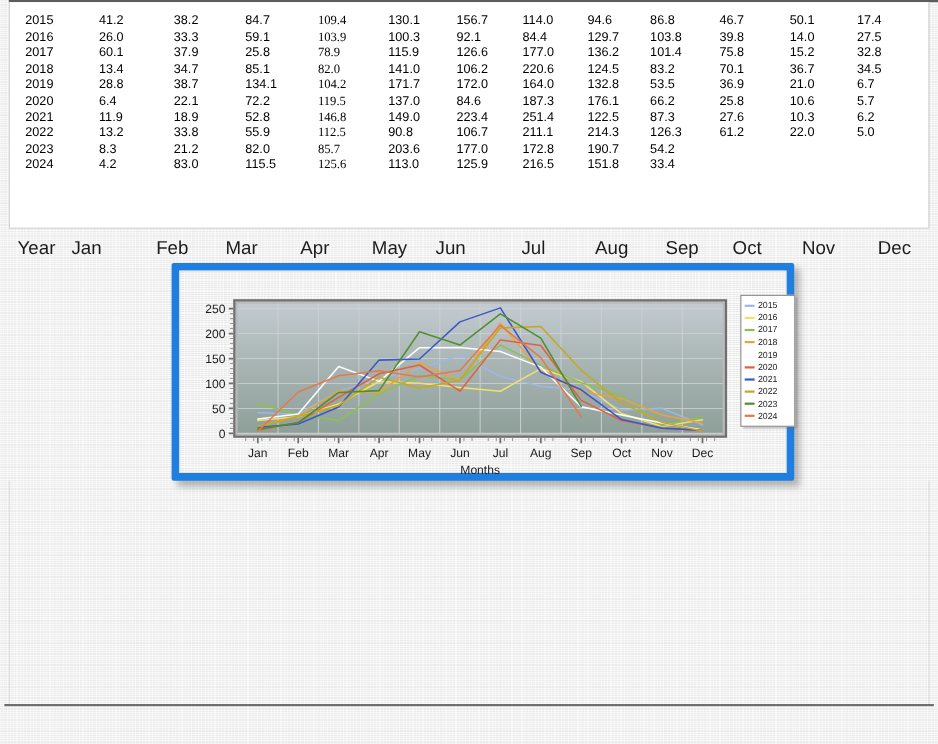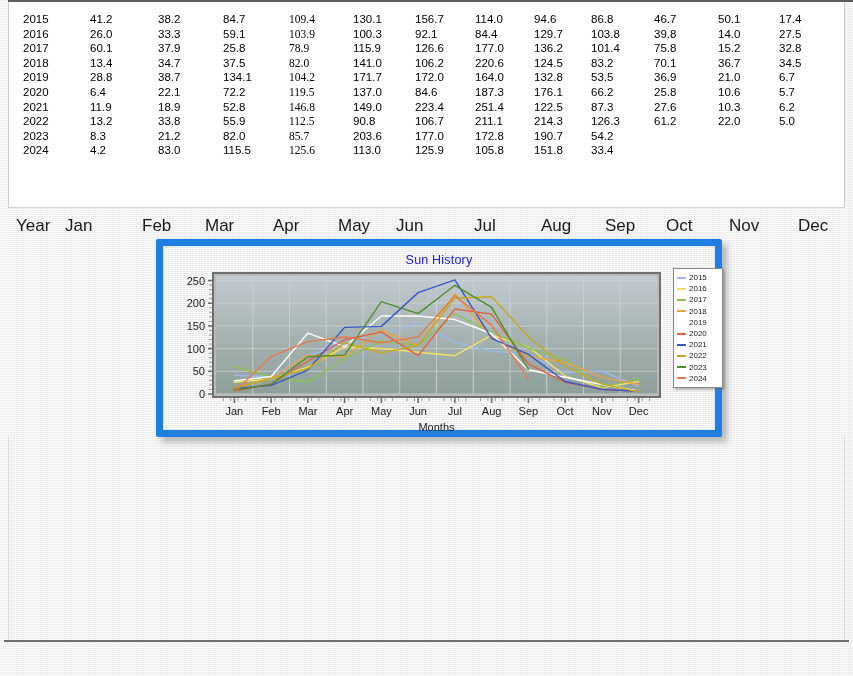--- a/index.html
+++ b/index.html
@@ -199,21 +199,21 @@
           <td class="c8">136.2</td>
           <td class="c9">101.4</td>
           <td class="c10">75.8</td>
           <td class="c11">15.2</td>
           <td class="c12">32.8</td>
         </tr>
         <tr>
           <td class="c0">2018</td>
           <td class="c1">13.4</td>
           <td class="c2">34.7</td>
-          <td class="c3">37.5</td>
+          <td class="c3">85.1</td>
           <td class="c4">82.0</td>
           <td class="c5">141.0</td>
           <td class="c6">106.2</td>
           <td class="c7">220.6</td>
           <td class="c8">124.5</td>
           <td class="c9">83.2</td>
           <td class="c10">70.1</td>
           <td class="c11">36.7</td>
           <td class="c12">34.5</td>
         </tr>
@@ -293,21 +293,21 @@
           <td class="c12"></td>
         </tr>
         <tr>
           <td class="c0">2024</td>
           <td class="c1">4.2</td>
           <td class="c2">83.0</td>
           <td class="c3">115.5</td>
           <td class="c4">125.6</td>
           <td class="c5">113.0</td>
           <td class="c6">125.9</td>
-          <td class="c7">105.8</td>
+          <td class="c7">216.5</td>
           <td class="c8">151.8</td>
           <td class="c9">33.4</td>
           <td class="c10"></td>
           <td class="c11"></td>
           <td class="c12"></td>
         </tr>
       </tbody>
   </table>
 </div>
 
@@ -323,21 +323,20 @@
     <div class="hdr" style="left: 466px;">Jul</div>
     <div class="hdr" style="left: 533px;">Aug</div>
     <div class="hdr" style="left: 597px;">Sep</div>
     <div class="hdr" style="left: 658px;">Oct</div>
     <div class="hdr" style="left: 721px;">Nov</div>
     <div class="hdr" style="left: 790px;">Dec</div>
   </div>
 
 <div id="chart-frame">
   <div id="chart-surface">
-    <div id="chart-title">Sun History</div>
     <svg id="chart-svg" width="552" height="184">
       <defs>
         <linearGradient id="plotGrad" x1="0" y1="0" x2="0" y2="1">
           <stop offset="0%" stop-color="#c3cbd1"></stop>
           <stop offset="45%" stop-color="#a9b5b4"></stop>
           <stop offset="100%" stop-color="#8e9f99"></stop>
         </linearGradient>
         <clipPath id="plotClip">
             <rect x="52" y="29" width="441" height="118"></rect>
           </clipPath>

